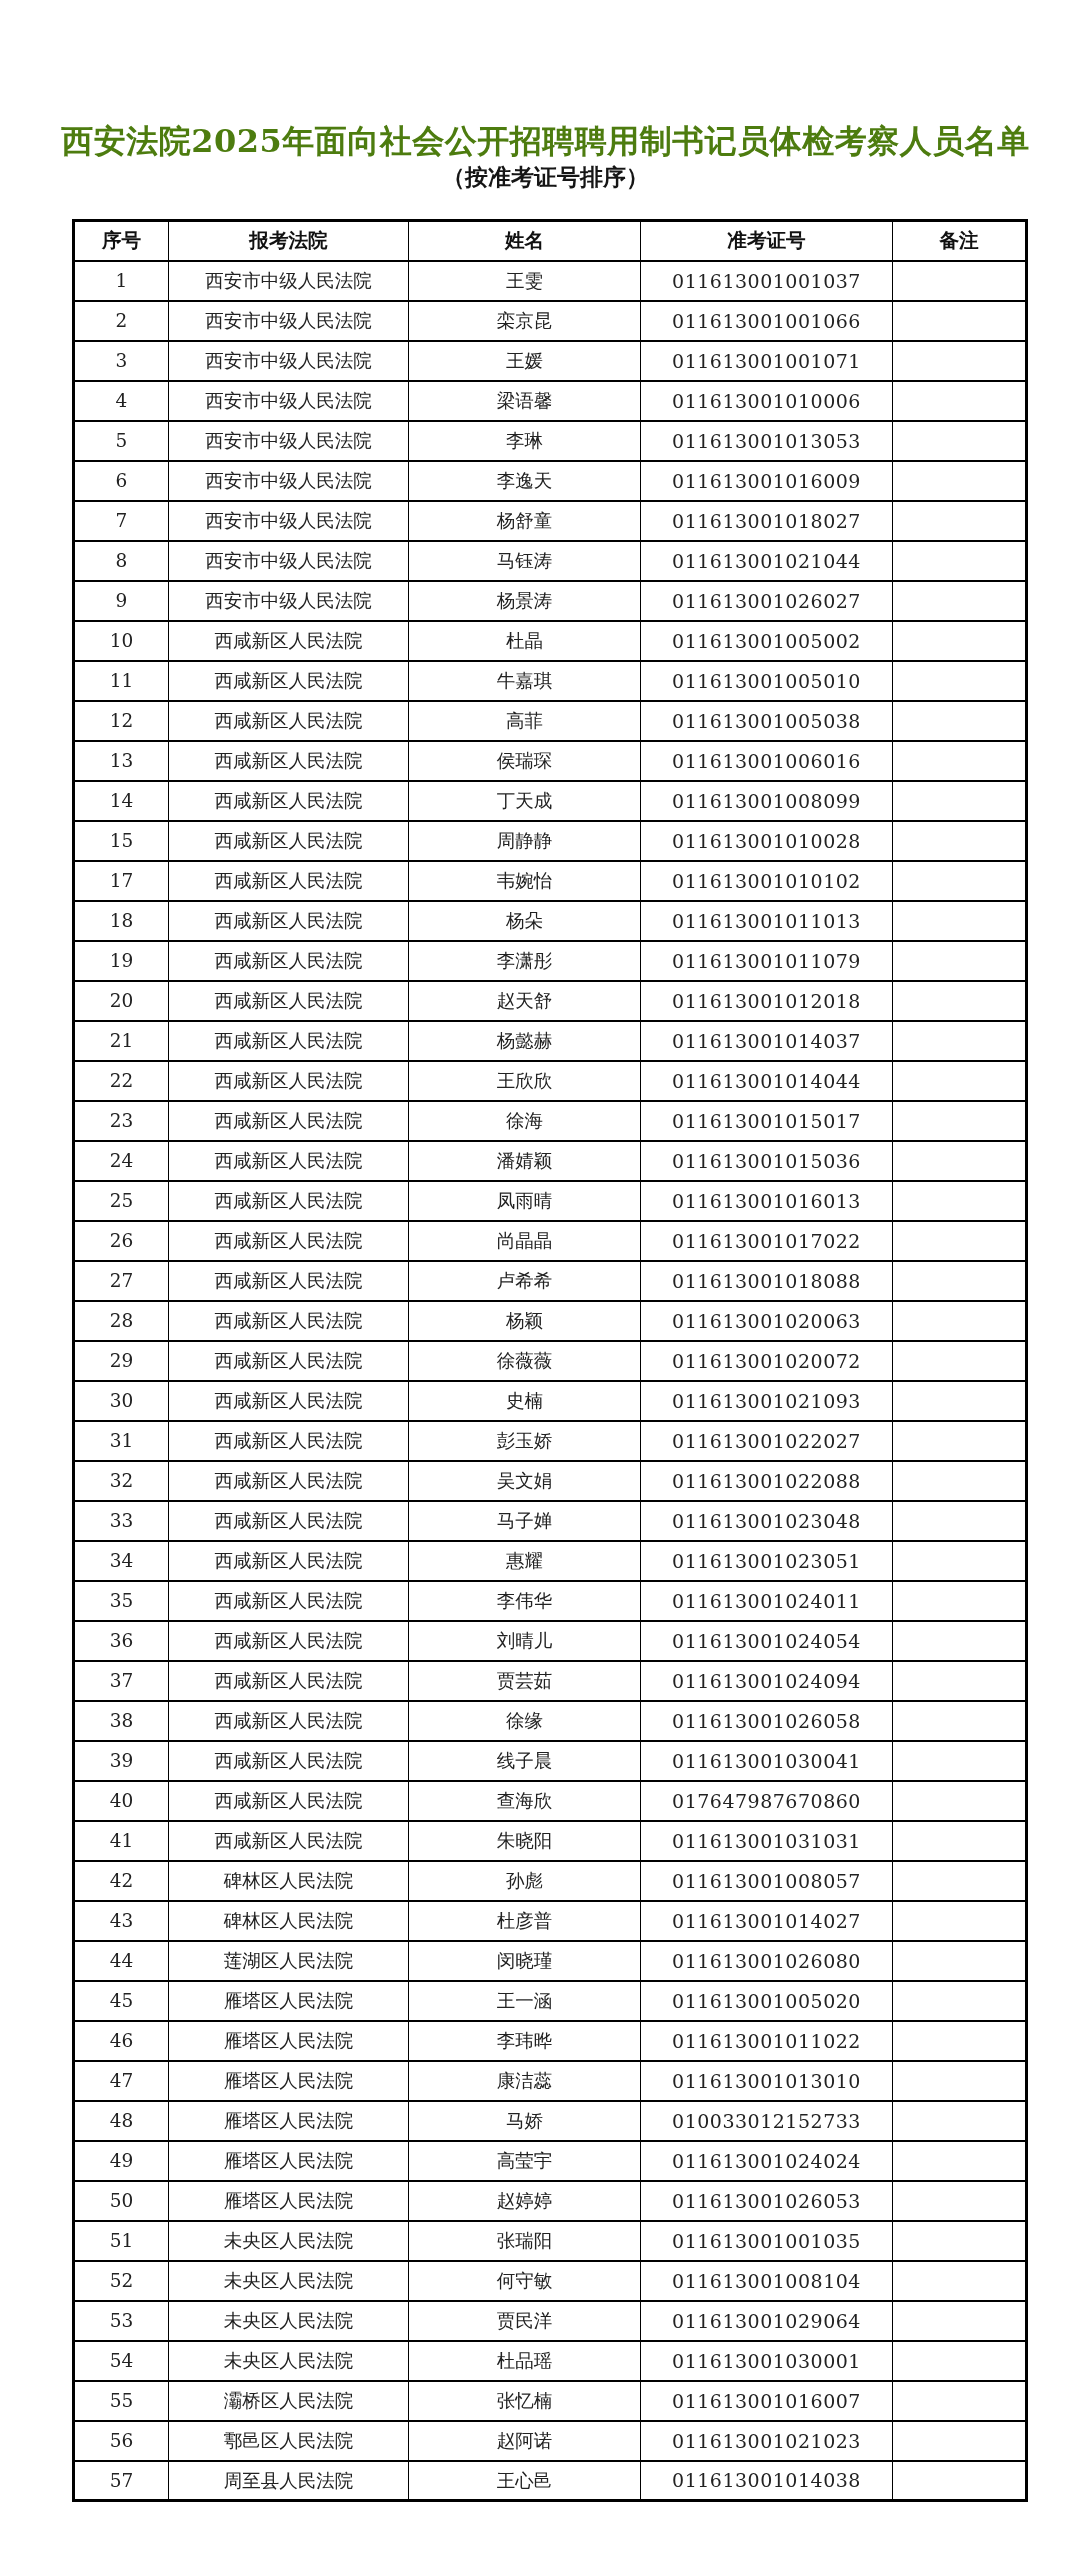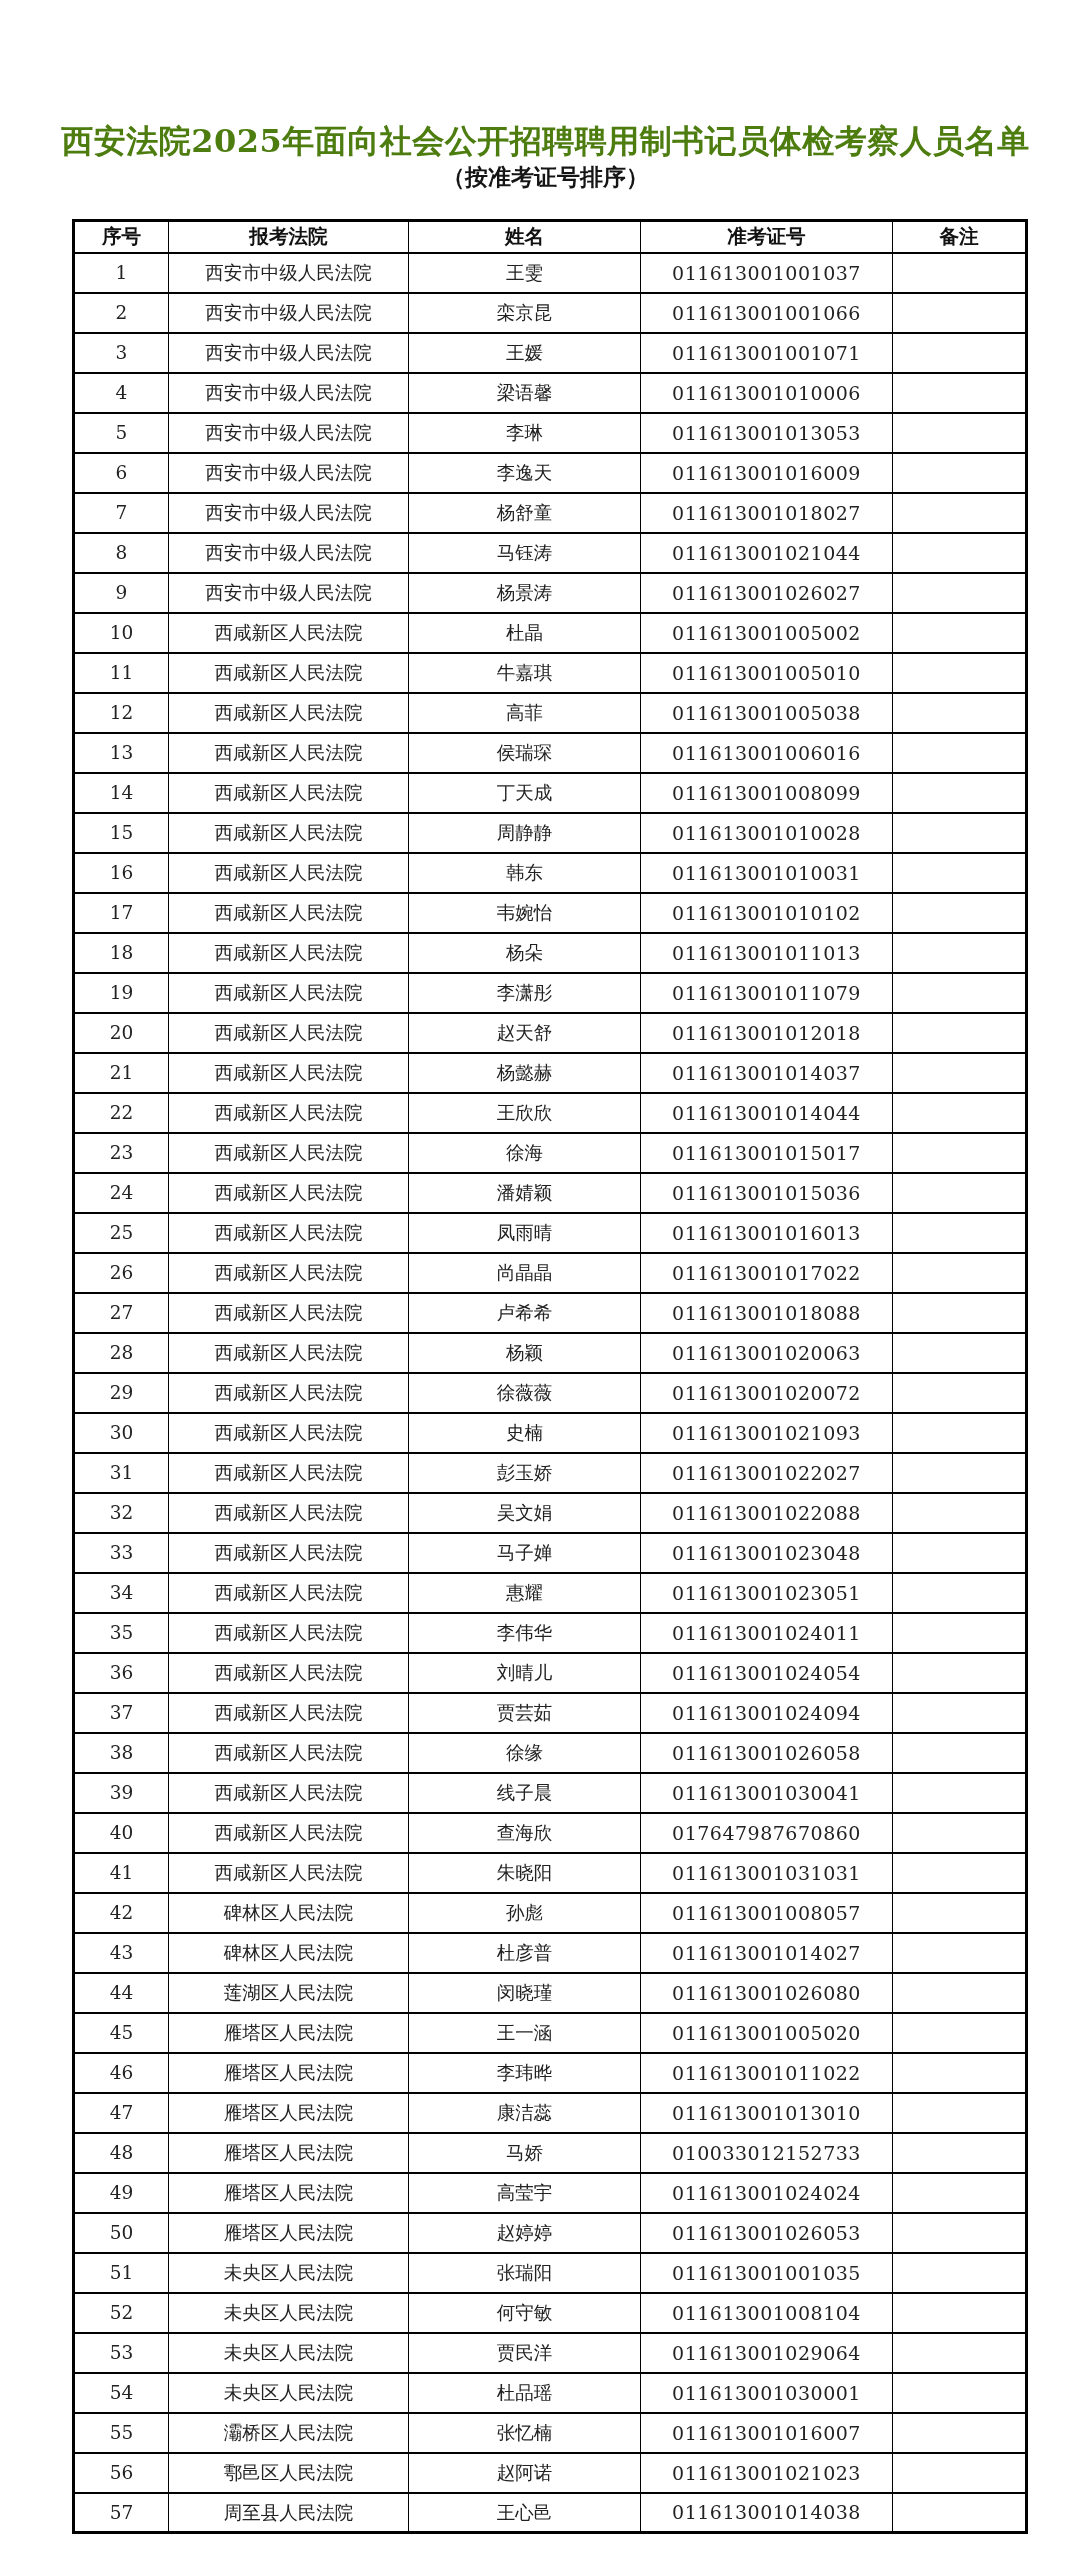--- a/index.html
+++ b/index.html
@@ -35,21 +35,21 @@
   col.c-note   { width:134px; }
   .roster th, .roster td {
     border-left:1.5px solid #000;
     border-right:1.5px solid #000;
     border-top:2.6px solid #000;
     border-bottom:2.6px solid #000;
     text-align:center; vertical-align:middle;
     overflow:hidden; white-space:nowrap;
   }
   .roster th {
-    height:32px;
+    height:40px;
     font-size:19.6px; font-weight:bold;
     color:#111;
   }
   .roster td {
     height:40px;
     font-size:18.5px; font-weight:normal;
     color:#222;
   }
   .roster td.cell-ticket { font-size:19px; letter-spacing:0.5px;margin-left:12px; }
 </style>
@@ -177,27 +177,20 @@
         <td class="cell-note"></td>
       </tr>
       <tr>
         <td class="cell-index">15</td>
         <td class="cell-court">西咸新区人民法院</td>
         <td class="cell-name">周静静</td>
         <td class="cell-ticket">011613001010028</td>
         <td class="cell-note"></td>
       </tr>
       <tr>
-        <td class="cell-index">16</td>
-        <td class="cell-court">西咸新区人民法院</td>
-        <td class="cell-name">韩东</td>
-        <td class="cell-ticket">011613001010031</td>
-        <td class="cell-note"></td>
-      </tr>
-      <tr>
         <td class="cell-index">17</td>
         <td class="cell-court">西咸新区人民法院</td>
         <td class="cell-name">韦婉怡</td>
         <td class="cell-ticket">011613001010102</td>
         <td class="cell-note"></td>
       </tr>
       <tr>
         <td class="cell-index">18</td>
         <td class="cell-court">西咸新区人民法院</td>
         <td class="cell-name">杨朵</td>

